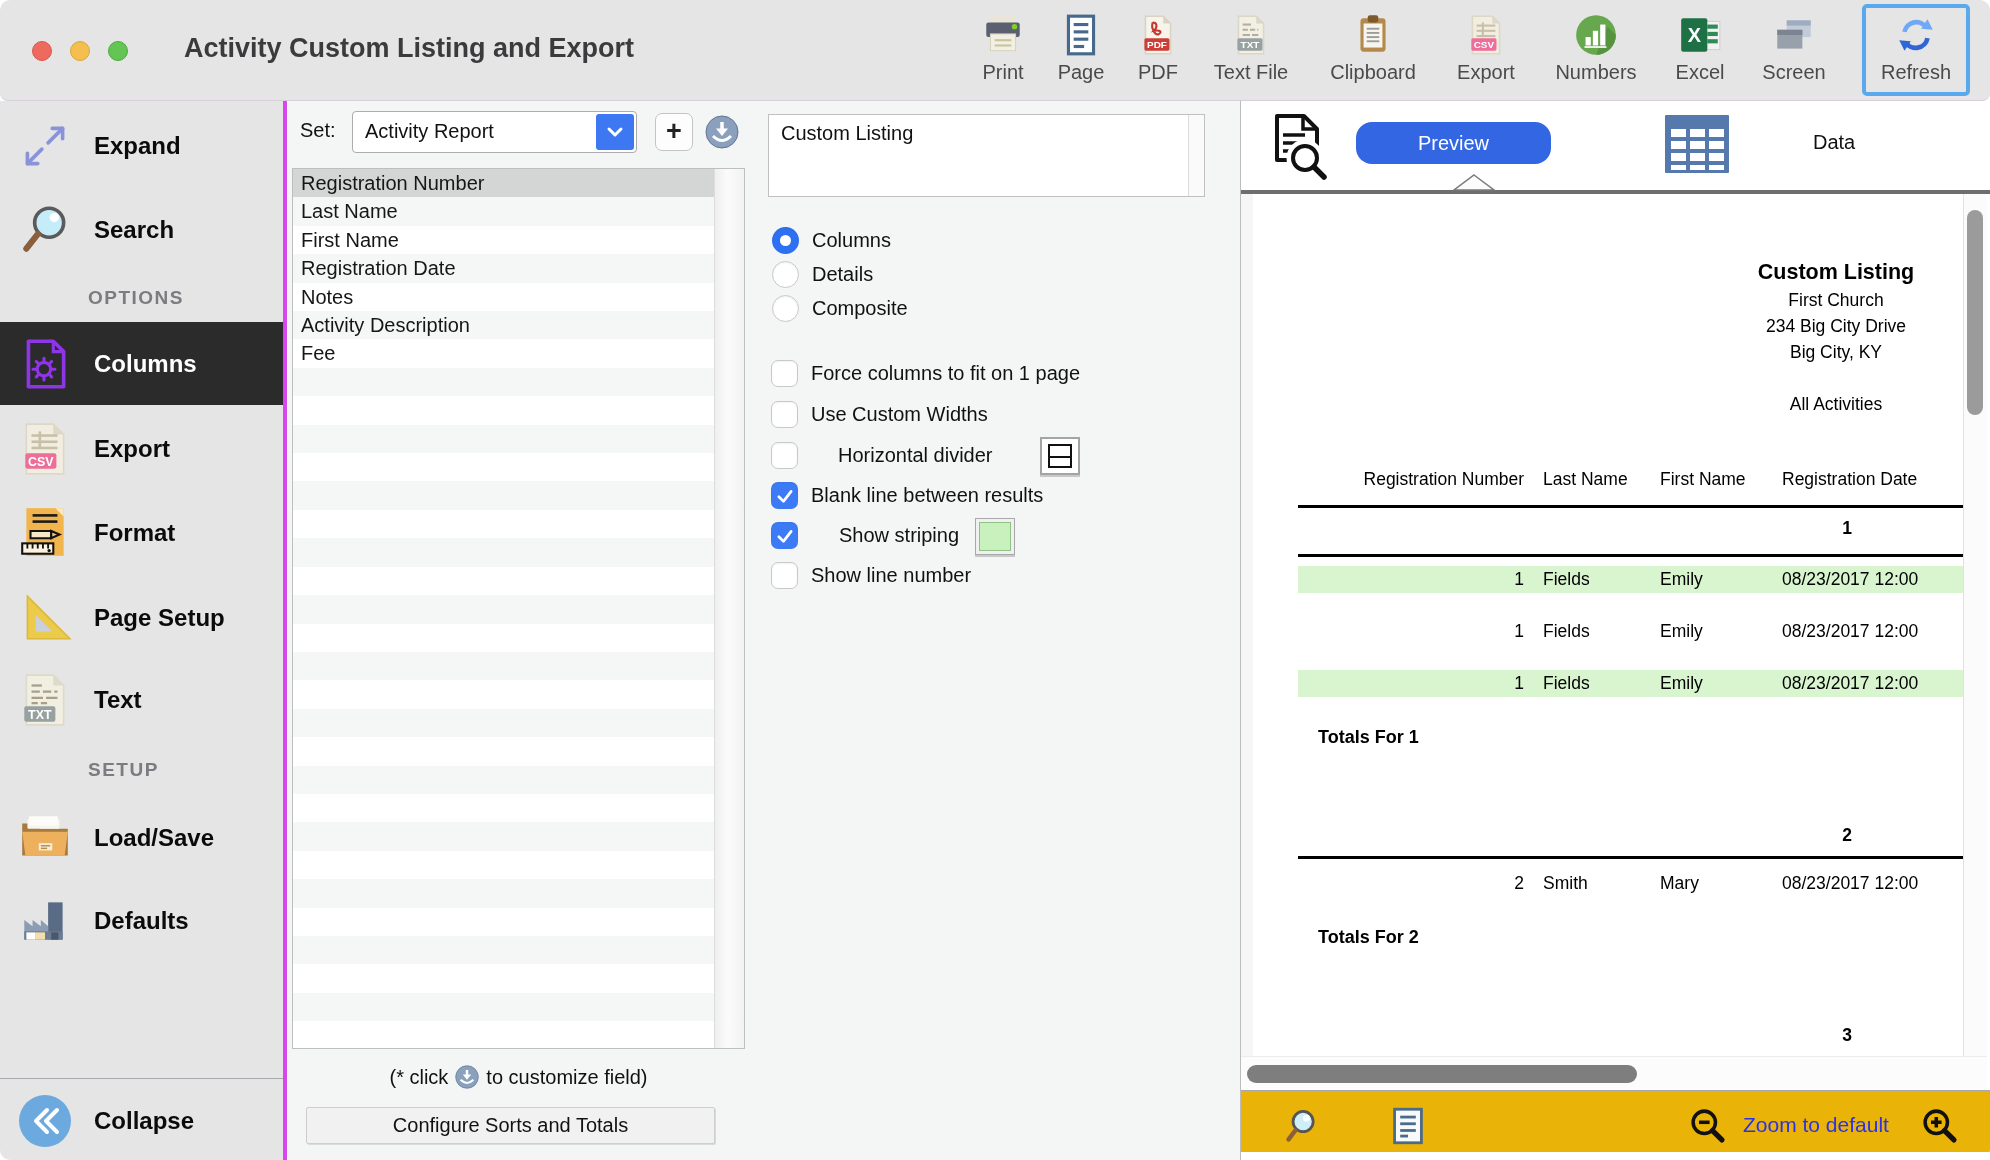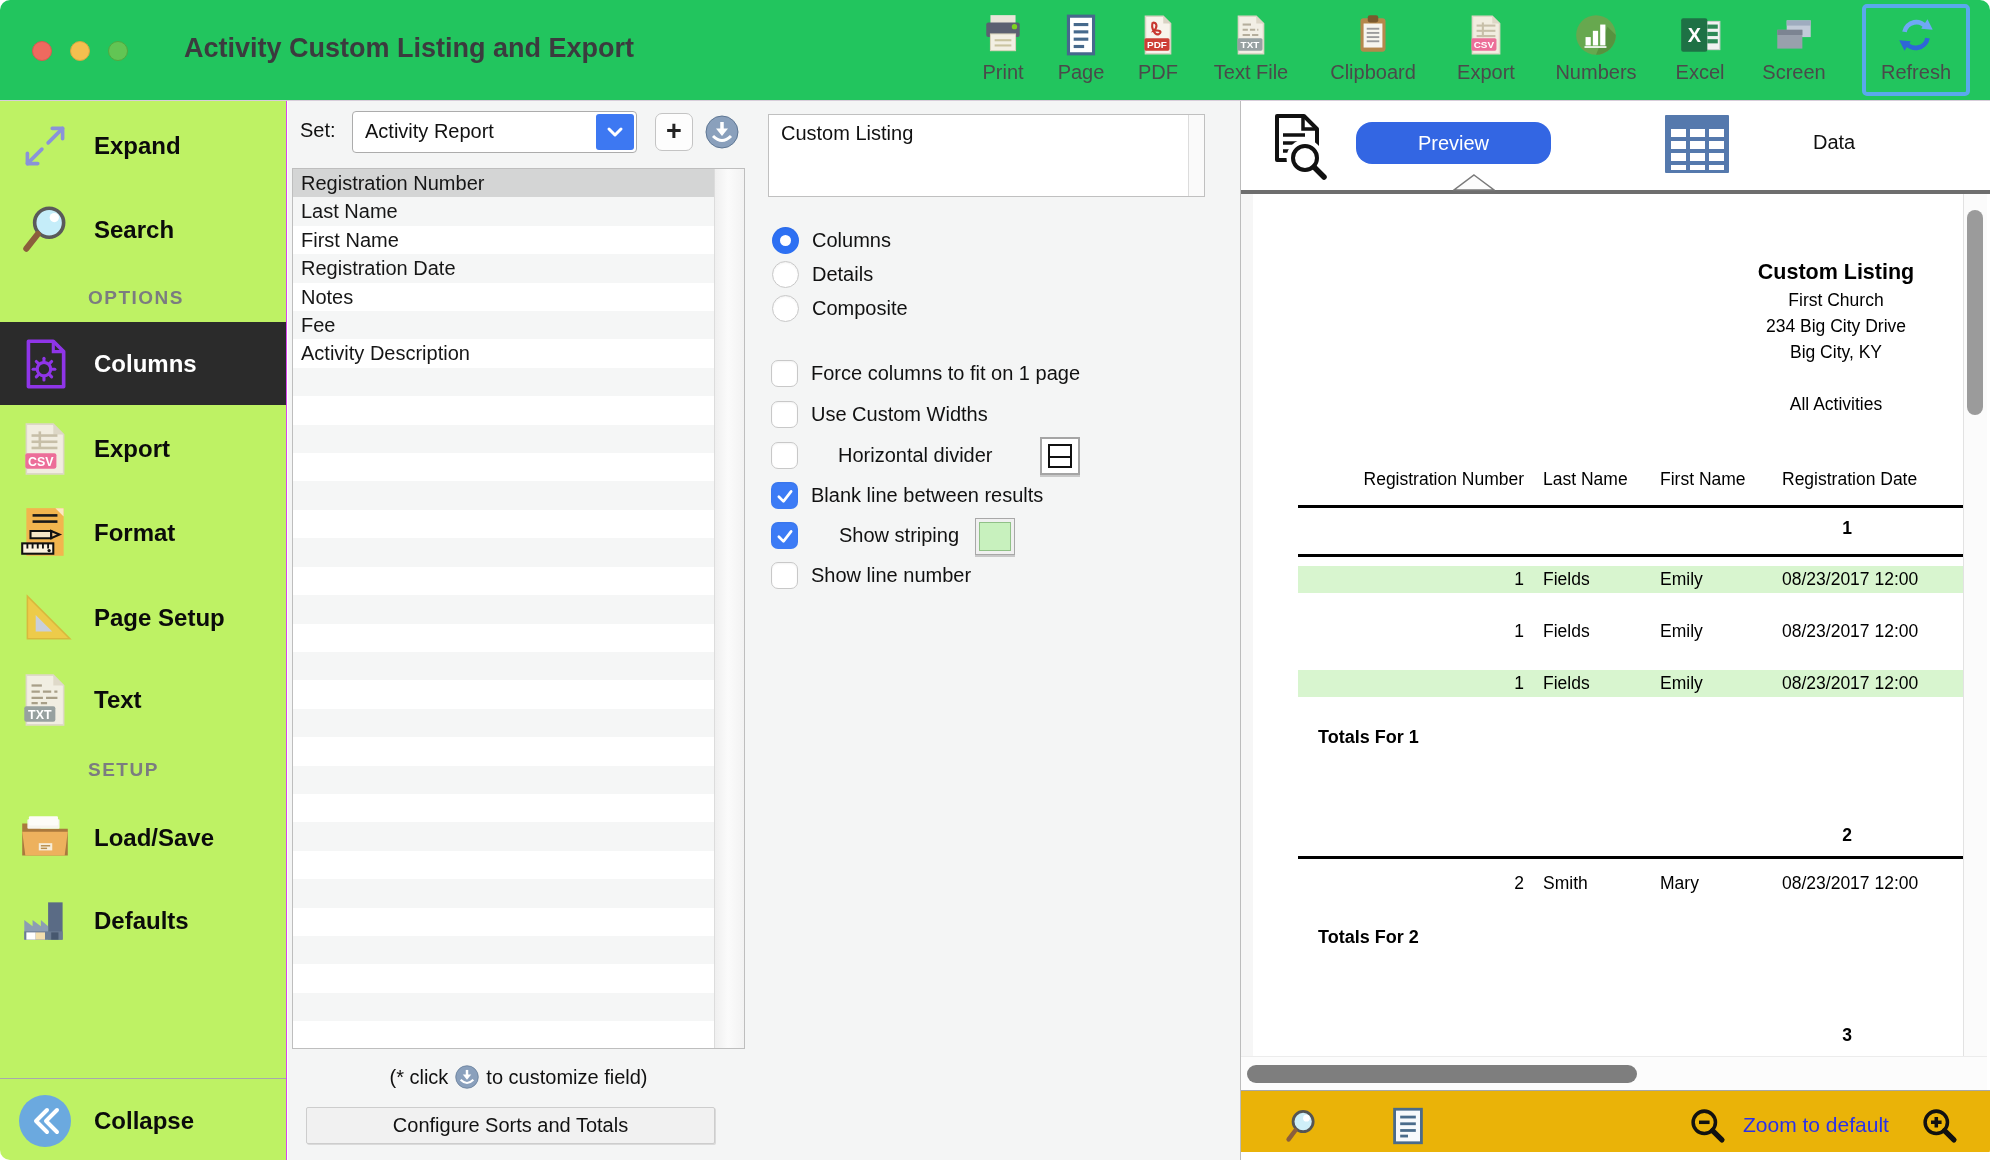--- a/index.html
+++ b/index.html
@@ -2,30 +2,30 @@
 <html><head>
 <meta charset="utf-8">
 <style>
   * { margin:0; padding:0; box-sizing:border-box; }
   html,body { background:#ffffff; }
   body { font-family:"Liberation Sans","DejaVu Sans",sans-serif; }
   .window { position:relative; width:1990px; height:1160px; background:#fff; overflow:hidden; border-radius:10px; }
   .abs { position:absolute; }
 
   
-  .titlebar { position:absolute; left:0; top:0; width:1990px; height:101px; background:#22c55e; border-bottom:1px solid #D8CEDA; }
+  .titlebar { position:absolute; left:0; top:0; width:1990px; height:101px; background:#e5e5e5; border-bottom:1px solid #D8CEDA;border-radius:8px; }
   .light { position:absolute; top:41px; width:20px; height:20px; border-radius:50%; }
   .window-title { position:absolute; left:184px; top:33px; font-size:27px; font-weight:bold; color:#3B3B3E; white-space:nowrap; }
   .titem { position:absolute; top:10px; width:116px; text-align:center; cursor:default; }
   .titem .ticon { height:50px; display:flex; align-items:center; justify-content:center; }
   .titem .tlabel { font-size:20px; color:#4A4A4A; margin-top:1px; }
   .refresh-box { position:absolute; left:1862px; top:4px; width:108px; height:92px; border:4px solid #5AA9EC; border-radius:5px; }
 
   
-  .sidebar { position:absolute; left:0; top:101px; width:287px; height:1059px; background:#bef264; border-right:1px solid #d946ef; }
+  .sidebar { position:absolute; left:0; top:101px; width:287px; height:1059px; background:#e5e5e5; border-right:4px solid #d946ef; }
   .srow { position:absolute; left:0; width:100%; height:80px; display:flex; align-items:center; cursor:default; }
   .sicon { width:62px; margin-left:14px; display:flex; justify-content:center; align-items:center; }
   .slabel { margin-left:18px; font-size:24px; font-weight:bold; color:#0B0B0B; white-space:nowrap; }
   .srow.selected { background:#2B2B2B; height:83px; }
   .srow.selected .slabel { color:#FFFFFF; }
   .sheader { position:absolute; left:88px; font-size:19px; font-weight:bold; color:#7B7C80; letter-spacing:1.5px; }
   .sseparator { position:absolute; left:0; top:977px; width:100%; height:1px; background:#A7A8AD; }
 
   
   .middle { position:absolute; left:288px; top:101px; width:952px; height:1059px; background:#F4F5F5;padding-left:36px; }
@@ -431,22 +431,22 @@
         </svg>
     </div>
 
     <div class="field-list">
       <div class="rows">
         <div class="frow selected">Registration Number</div>
         <div class="frow">Last Name</div>
         <div class="frow">First Name</div>
         <div class="frow">Registration Date</div>
         <div class="frow">Notes</div>
+        <div class="frow">Activity Description</div>
         <div class="frow">Fee</div>
-        <div class="frow">Activity Description</div>
       <div class="frow"></div>
           <div class="frow"></div>
           <div class="frow"></div>
           <div class="frow"></div>
           <div class="frow"></div>
           <div class="frow"></div>
           <div class="frow"></div>
           <div class="frow"></div>
           <div class="frow"></div>
           <div class="frow"></div>

